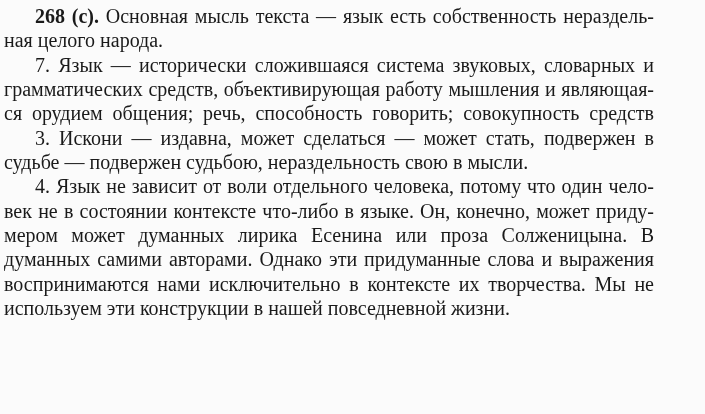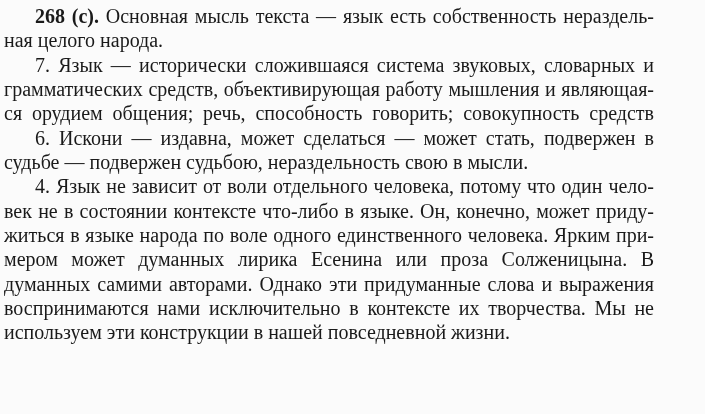--- a/index.html
+++ b/index.html
@@ -42,22 +42,21 @@
 </style>
 </head>
 <body>
 
 <div class="page">
   <div class="line indent"><b>268 (с).</b><span> Основная мысль текста — язык есть собственность нераздель-</span></div>
   <div class="line last">ная целого народа.</div>
   <div class="line indent">7. Язык — исторически сложившаяся система звуковых, словарных и</div>
   <div class="line">грамматических средств, объективирующая работу мышления и являющая-</div>
   <div class="line">ся орудием общения; речь, способность говорить; совокупность средств</div>
-  <div class="line indent">6. Искони — издавна, может сделаться — может стать, подвержен в</div>
+  <div class="line indent">3. Искони — издавна, может сделаться — может стать, подвержен в</div>
   <div class="line last">судьбе — подвержен судьбою, нераздельность свою в мысли.</div>
   <div class="line indent">4. Язык не зависит от воли отдельного человека, потому что один чело-</div>
   <div class="line">век не в состоянии контексте что-либо в языке. Он, конечно, может приду-</div>
-  <div class="line">житься в языке народа по воле одного единственного человека. Ярким при-</div>
   <div class="line">мером может думанных лирика Есенина или проза Солженицына. В произве-</div>
   <div class="line">думанных самими авторами. Однако эти придуманные слова и выражения</div>
   <div class="line">воспринимаются нами исключительно в контексте их творчества. Мы не</div>
   <div class="line last">используем эти конструкции в нашей повседневной жизни.</div>
 </div>
 
 </body></html>

